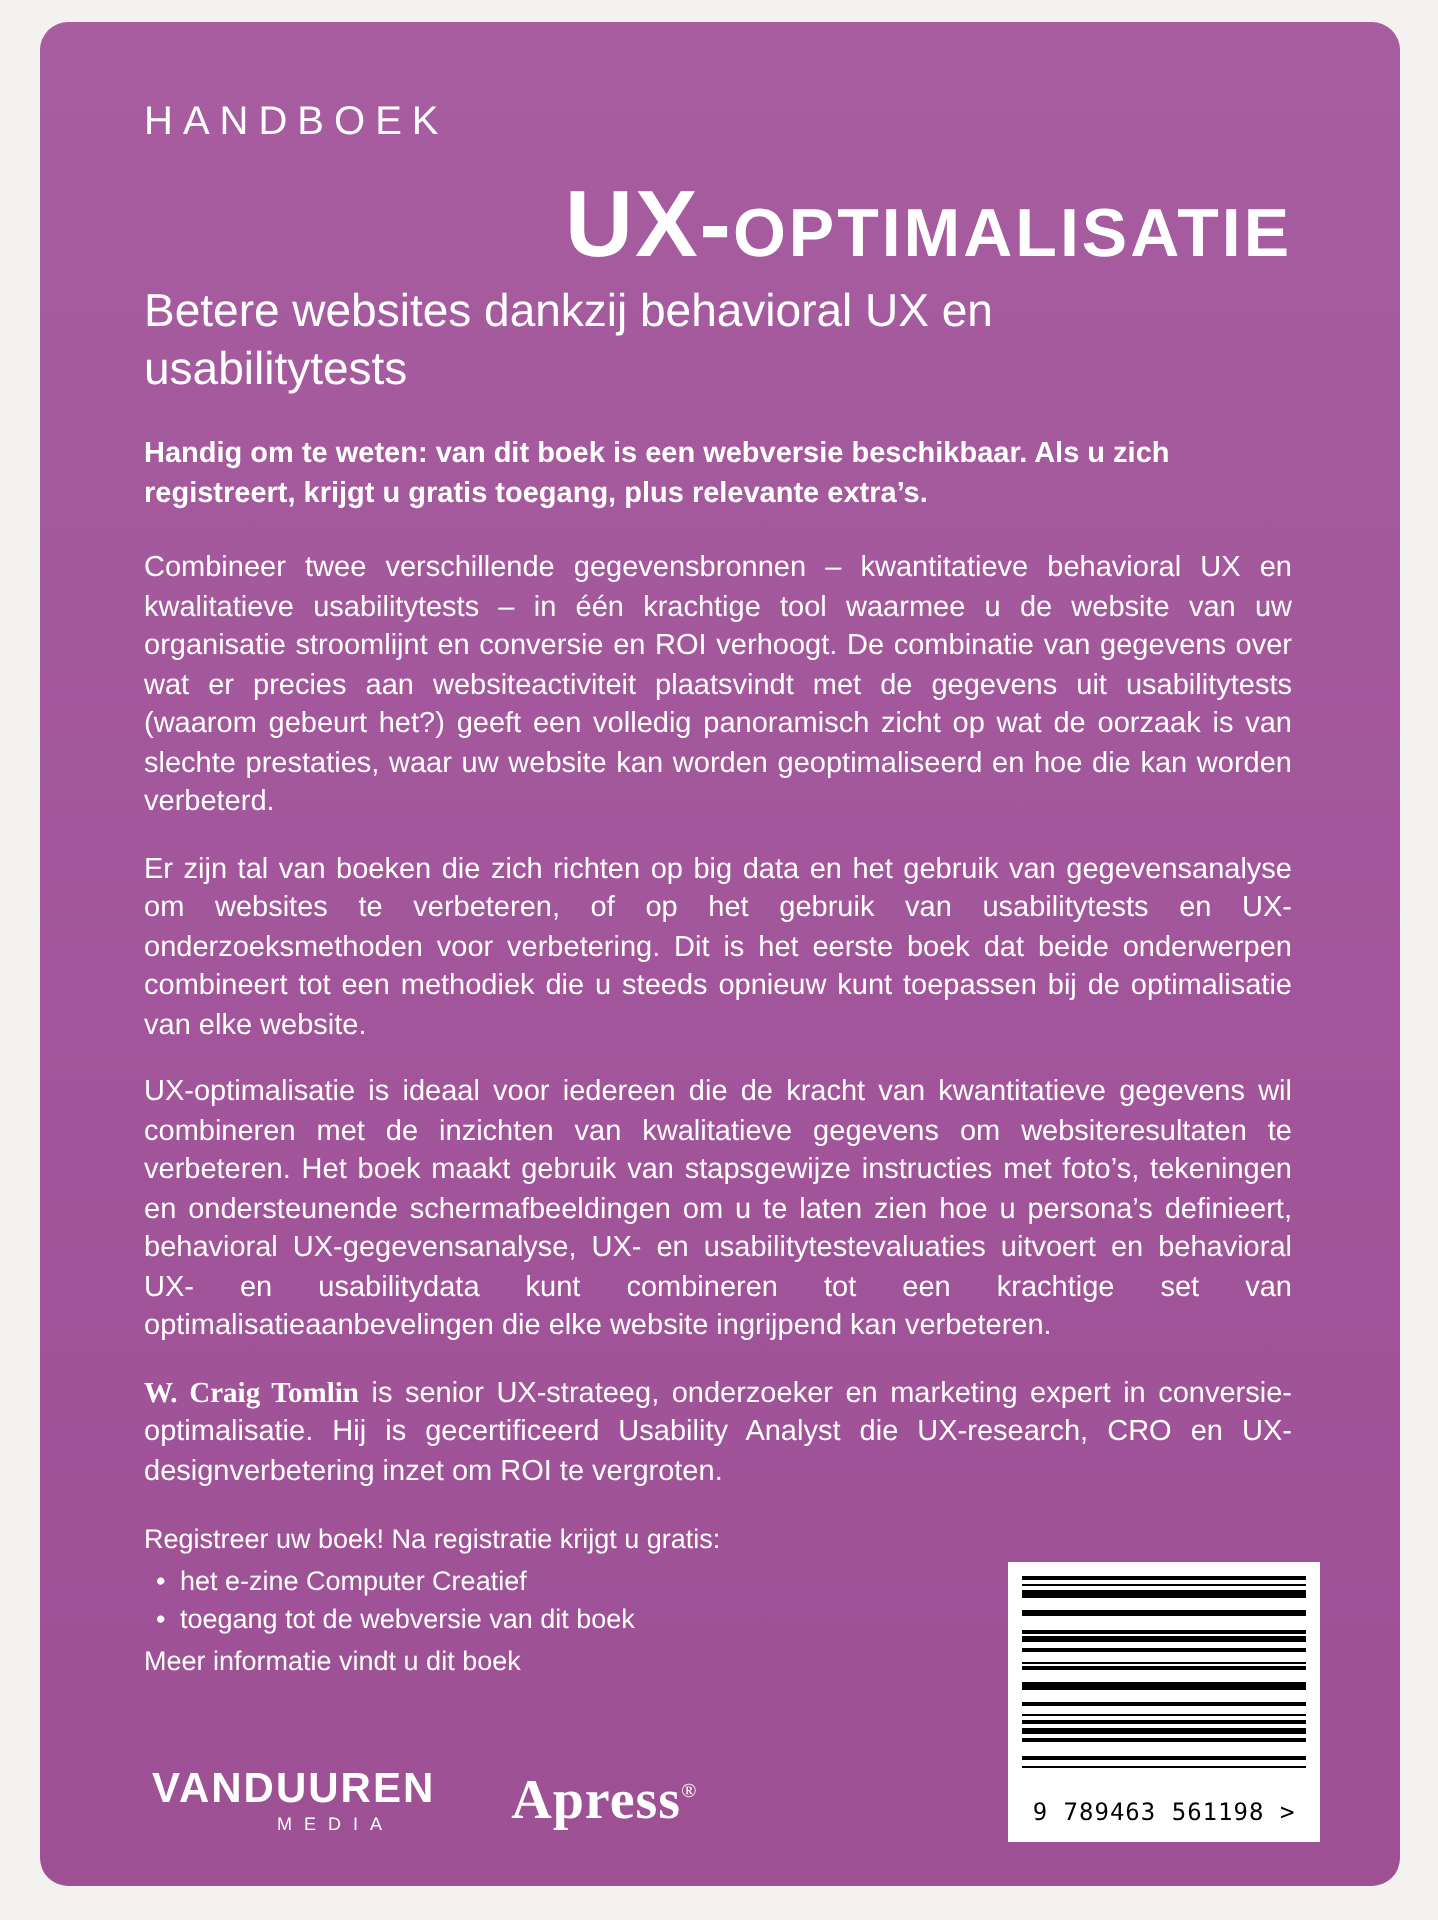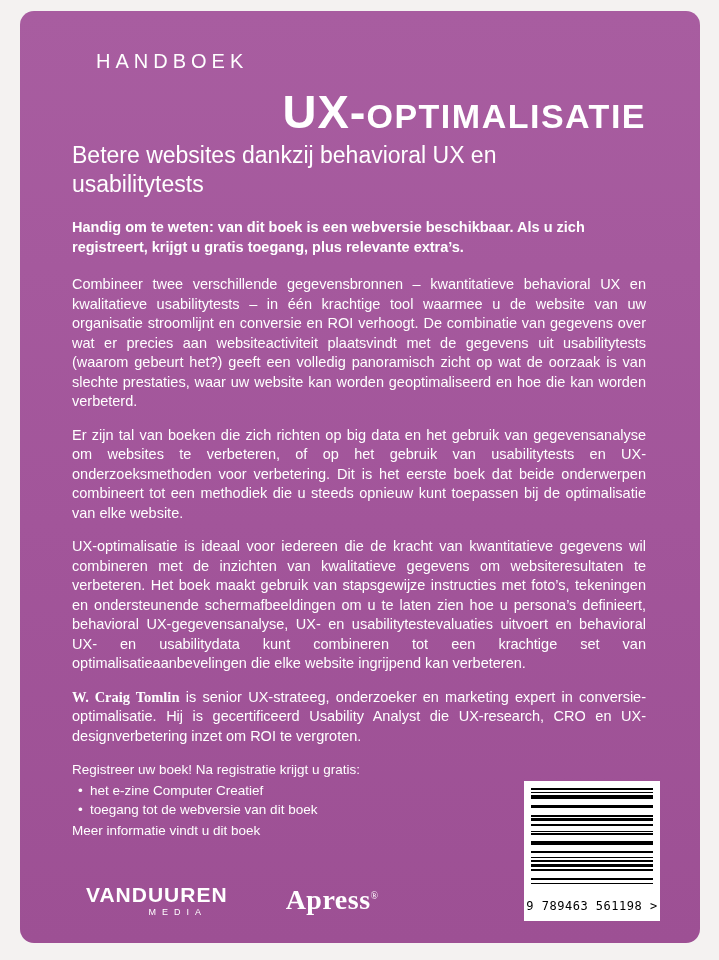--- a/index.html
+++ b/index.html
@@ -19,21 +19,20 @@
     padding:38px 54px 0 52px;
     box-sizing:border-box;
     overflow:hidden;
   }
   .eyebrow {
     font-size:20px;
     letter-spacing:5px;
     font-weight:500;
     line-height:24px;
     margin-bottom:4px;
-    margin-left:24px;
   }
   .title {
     margin:15px 0 6px;
     line-height:1.0;
     white-space:nowrap;
     text-align:right;
   }
   .title-ux {
     font-size:47px;
     font-weight:800;
@@ -80,25 +79,25 @@
     position:relative;
     padding-left:18px;
   }
   .register li::before {
     content:"\2022";
     position:absolute;
     left:6px;
   }
   .footer {
     position:absolute;
-    left:66px;
+    left:56px;
     bottom:26px;
     display:flex;
-    align-items:flex-start;
-    gap:58px;
+    align-items:flex-end;
+    gap:38px;
   }
   .vanduuren { text-align:center; }
   .vd-name {
     font-size:21px;
     font-weight:700;
     letter-spacing:1px;
     line-height:22px;
   }
   .vd-media {
     font-size:9px;
@@ -115,21 +114,21 @@
   }
   .apress sup {
     font-size:10px;
     font-weight:400;
     vertical-align:super;
   }
   .barcode-box {
     position:absolute;
     right:40px;
     bottom:22px;
-    width:136px;
+    width:156px;
     height:140px;
     background:#ffffff;
     margin-left:24px;
   }
   .barcode-bars {
     position:absolute;
     left:7px; right:7px; top:7px; bottom:36px;
     background:
       repeating-linear-gradient(to bottom, #000 0 2px, transparent 2px 9px),
       repeating-linear-gradient(to bottom, transparent 0 4px, #000 4px 5px, transparent 5px 13px),

